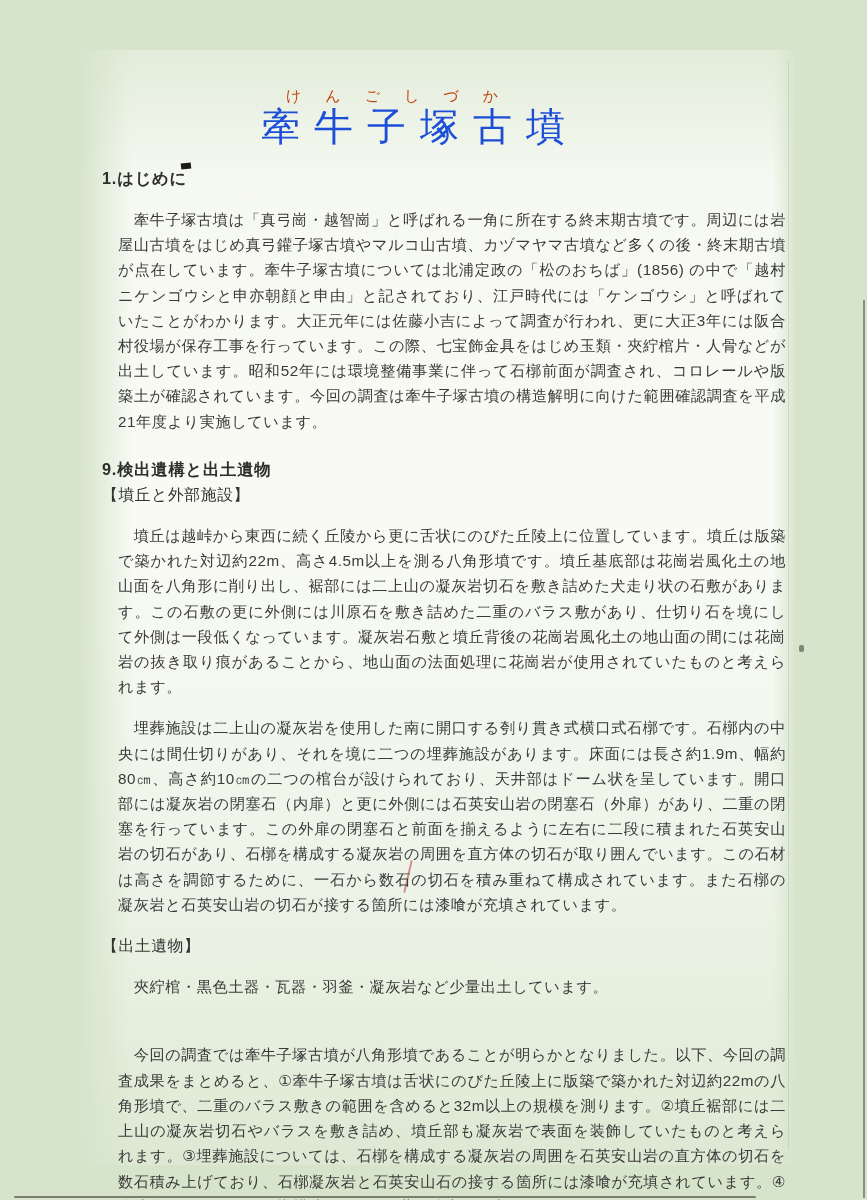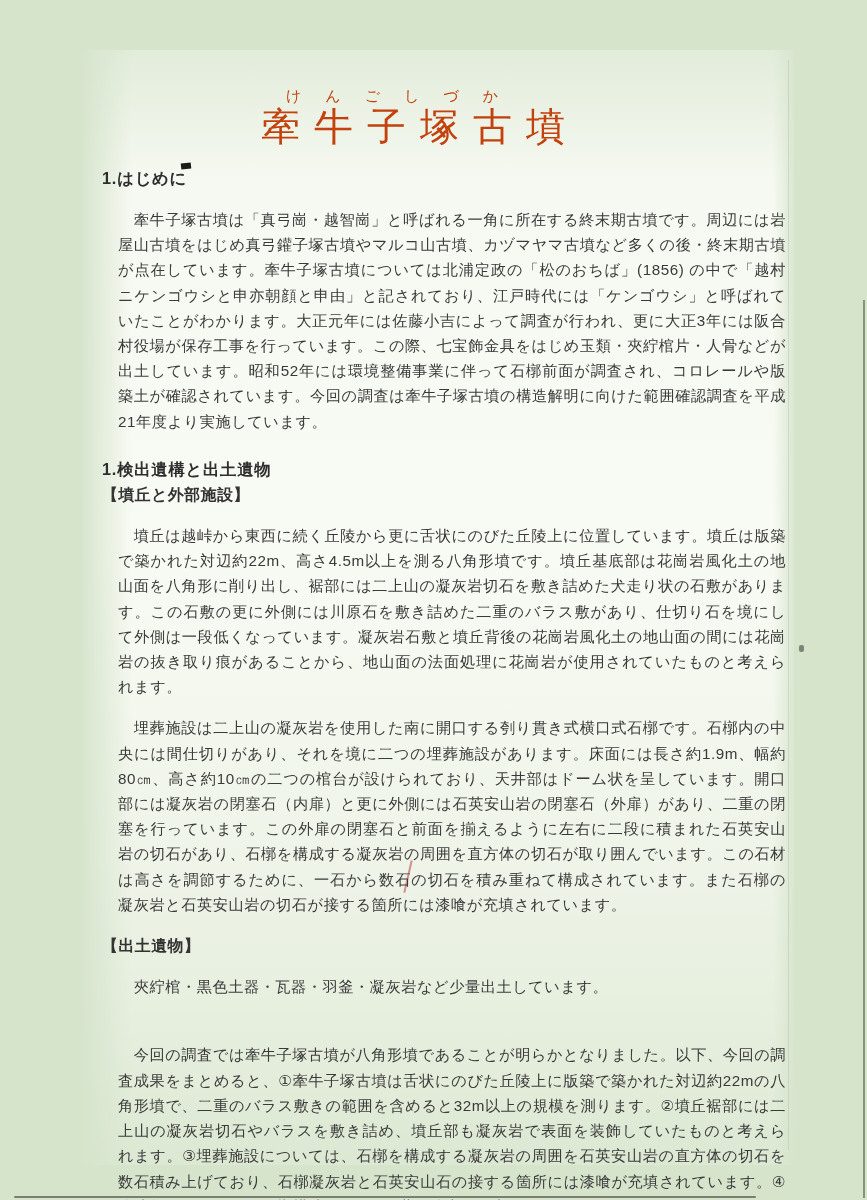--- a/index.html
+++ b/index.html
@@ -47,36 +47,35 @@
   .furigana{
     position:absolute;left:263px;top:87px;
     font-size:15px;letter-spacing:24px;white-space:nowrap;
     color:#c2410c;
     margin-left:23px;
   }
   .doc-title{
     position:absolute;left:261px;top:100px;
     font-family:"Liberation Serif","DejaVu Serif",serif;
     font-size:39px;letter-spacing:14px;white-space:nowrap;
-    font-weight:500;color:#c2410c;
+    font-weight:500;color:#1d4ed8;
   }
 
   .content{
     position:absolute;left:102px;top:166px;width:700px;
     font-size:15.2px;line-height:25.2px;letter-spacing:0.55px;
     text-align:justify;
   }
   .sec-heading{
     font-size:16.3px;font-weight:bold;color:#2e2e2e;
     line-height:25px;letter-spacing:0.8px;margin:0;
   }
   .sub-heading{
     font-size:15.8px;line-height:25.2px;letter-spacing:0.6px;margin:0;
     color:#333;
-    font-weight:bold;
   }
   p.body-para{margin:16px;}
   .gap-sm{height:7px;}
   .gap-md{height:11px;}
 </style>
 </head>
 <body>
 
 <div class="paper-glow"></div>
 <div class="col-edge"></div>
@@ -89,21 +88,21 @@
 <div class="furigana">けんごしづか</div>
 <div class="doc-title">牽牛子塚古墳</div>
 
 <div class="content">
 
   <h2 class="sec-heading">1.はじめに</h2>
   <p class="body-para">　牽牛子塚古墳は「真弓崗・越智崗」と呼ばれる一角に所在する終末期古墳です。周辺には岩屋山古墳をはじめ真弓鑵子塚古墳やマルコ山古墳、カヅマヤマ古墳など多くの後・終末期古墳が点在しています。牽牛子塚古墳については北浦定政の「松のおちば」(1856) の中で「越村ニケンゴウシと申亦朝顔と申由」と記されており、江戸時代には「ケンゴウシ」と呼ばれていたことがわかります。大正元年には佐藤小吉によって調査が行われ、更に大正3年には阪合村役場が保存工事を行っています。この際、七宝飾金具をはじめ玉類・夾紵棺片・人骨などが出土しています。昭和52年には環境整備事業に伴って石槨前面が調査され、コロレールや版築土が確認されています。今回の調査は牽牛子塚古墳の構造解明に向けた範囲確認調査を平成21年度より実施しています。</p>
 
   <div class="gap-sm"></div>
 
-  <h2 class="sec-heading">1.検出遺構と出土遺物</h2>
+  <h2 class="sec-heading">9.検出遺構と出土遺物</h2>
 
   <div class="sub-heading">【墳丘と外部施設】</div>
   <p class="body-para">　墳丘は越峠から東西に続く丘陵から更に舌状にのびた丘陵上に位置しています。墳丘は版築で築かれた対辺約22m、高さ4.5m以上を測る八角形墳です。墳丘基底部は花崗岩風化土の地山面を八角形に削り出し、裾部には二上山の凝灰岩切石を敷き詰めた犬走り状の石敷があります。この石敷の更に外側には川原石を敷き詰めた二重のバラス敷があり、仕切り石を境にして外側は一段低くなっています。凝灰岩石敷と墳丘背後の花崗岩風化土の地山面の間には花崗岩の抜き取り痕があることから、地山面の法面処理に花崗岩が使用されていたものと考えられます。</p>
 
   <p class="body-para">　埋葬施設は二上山の凝灰岩を使用した南に開口する刳り貫き式横口式石槨です。石槨内の中央には間仕切りがあり、それを境に二つの埋葬施設があります。床面には長さ約1.9m、幅約80㎝、高さ約10㎝の二つの棺台が設けられており、天井部はドーム状を呈しています。開口部には凝灰岩の閉塞石（内扉）と更に外側には石英安山岩の閉塞石（外扉）があり、二重の閉塞を行っています。この外扉の閉塞石と前面を揃えるように左右に二段に積まれた石英安山岩の切石があり、石槨を構成する凝灰岩の周囲を直方体の切石が取り囲んでいます。この石材は高さを調節するために、一石から数石の切石を積み重ねて構成されています。また石槨の凝灰岩と石英安山岩の切石が接する箇所には漆喰が充填されています。</p>
 
   <div class="sub-heading">【出土遺物】</div>
   <p class="body-para">　夾紵棺・黒色土器・瓦器・羽釜・凝灰岩など少量出土しています。</p>
 
   <div class="gap-md"></div>

